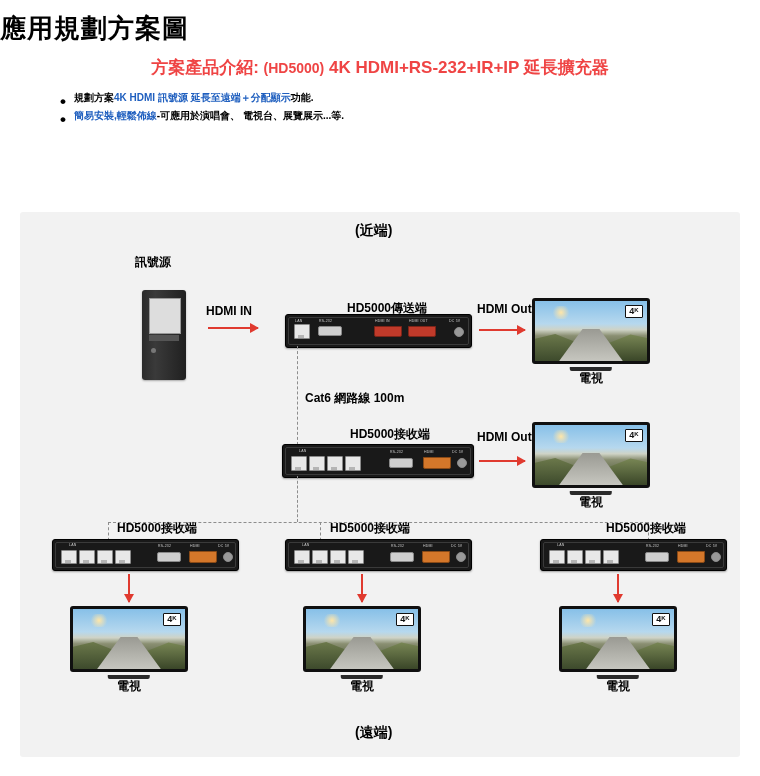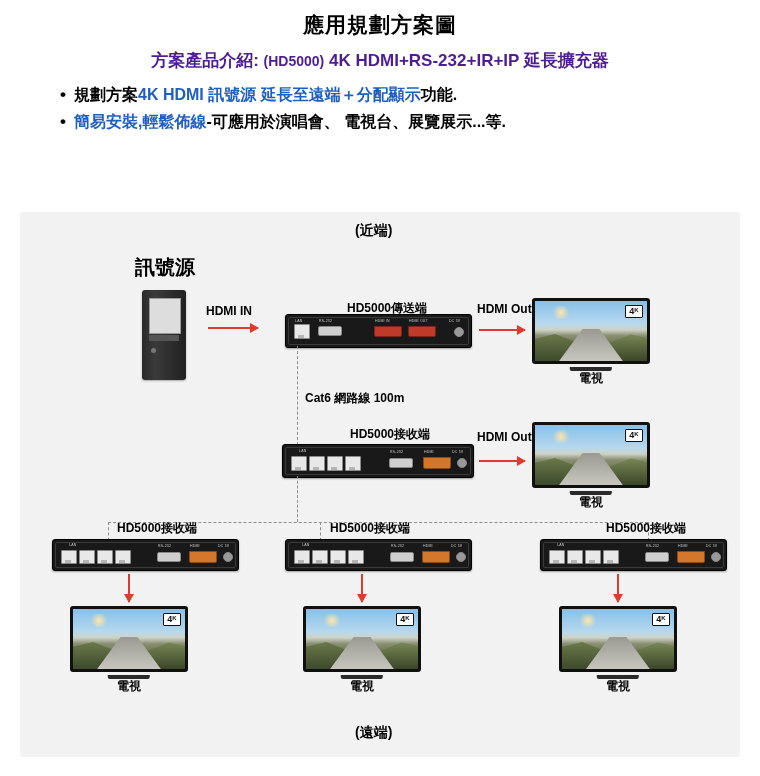--- a/index.html
+++ b/index.html
@@ -11,43 +11,43 @@
     height: 776px;
     background: #ffffff;
     font-family: "Liberation Sans", sans-serif;
     color: #000000;
     overflow: hidden;
     position: relative;
   }
 
   
   .page-title {
-    text-align: center;
-    font-size: 21px;
+    text-align: left;
+    font-size: 26px;
     font-weight: bold;
     letter-spacing: 1px;
     margin: 11px 0 0 0;
     color: #000;
   }
   .subtitle {
     text-align: center;
     font-size: 17px;
     font-weight: bold;
     margin: 10px 0 0 0;
-    color: #4c1d95;
+    color: #ef4444;
   }
   .subtitle .small {
     font-size: 14px;
   }
 
   .bullets {
     margin: 11px 0 0 0;
     padding: 0 0 0 60px;
     list-style: none;
-    font-size: 16px;
+    font-size: 10px;
     font-weight: bold;
     line-height: 1.5;
   }
   .bullets li {
     position: relative;
     padding-left: 14px;
     margin-bottom: 3px;
   }
   .bullets li:before {
     content: "\2022";
@@ -89,21 +89,21 @@
   }
 
   .lbl {
     position: absolute;
     font-size: 12px;
     font-weight: bold;
     color: #000;
     white-space: nowrap;
   }
   .lbl.big {
-    font-size: 20px;
+    font-size: 12px;
   }
   .lbl.med {
     font-size: 14px;
   }
 
   
   .pc {
     position: absolute;
     width: 44px;
     height: 90px;

